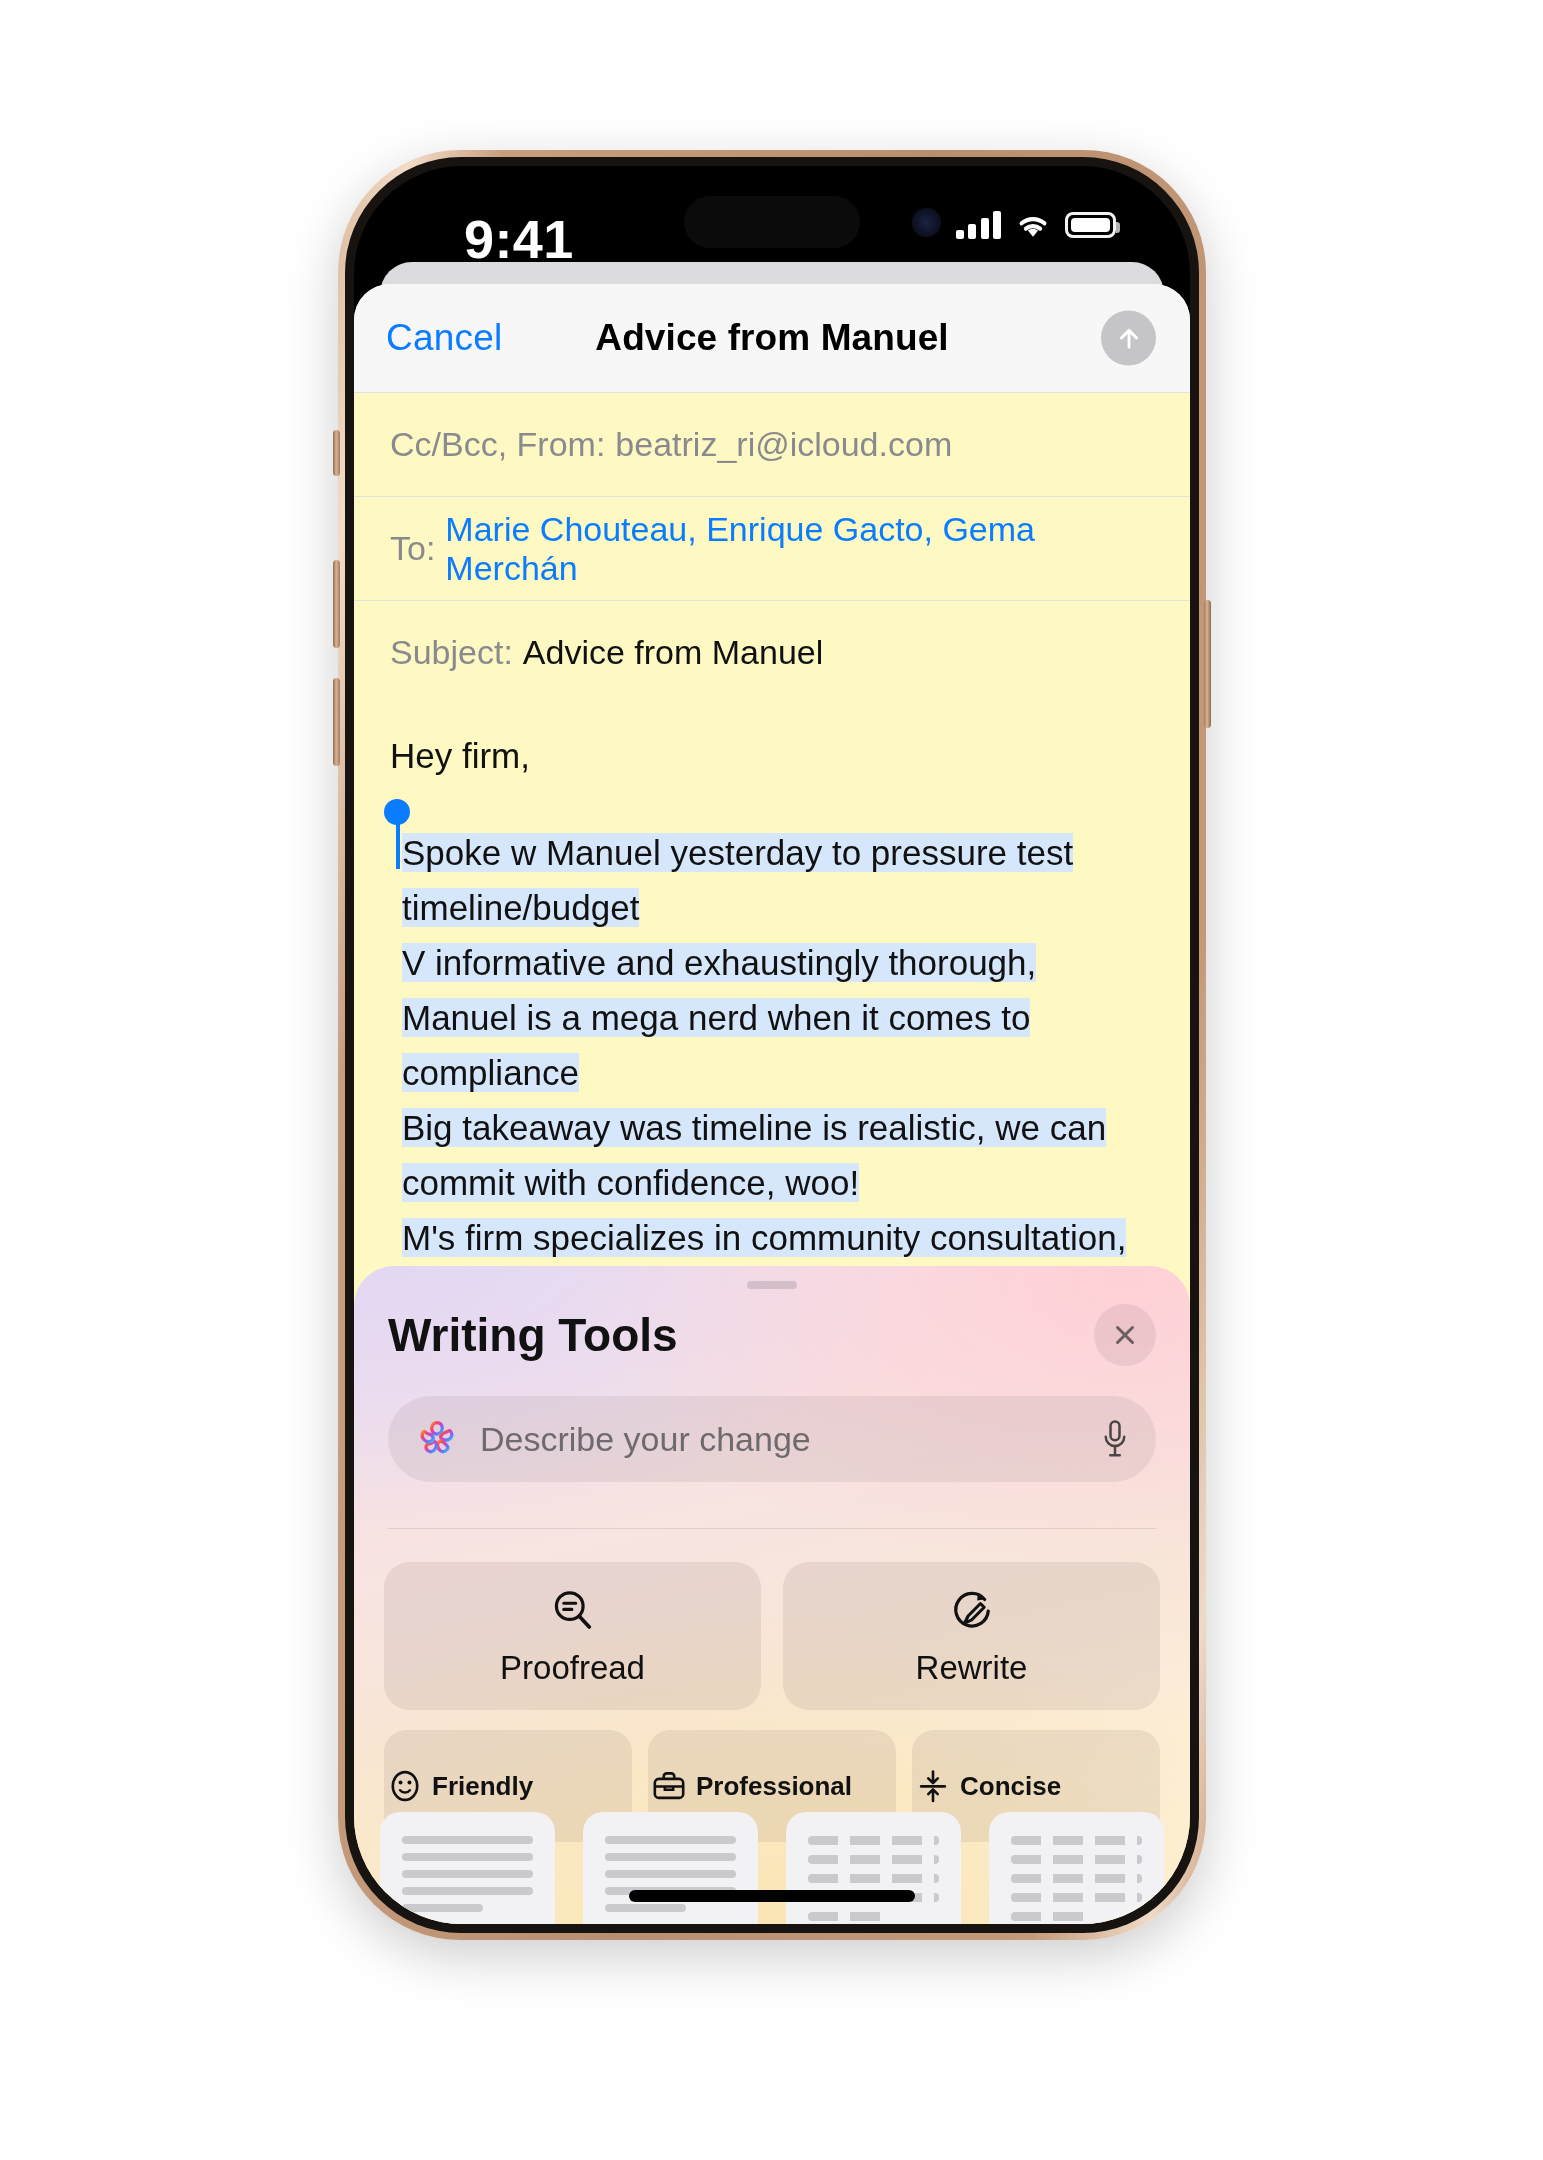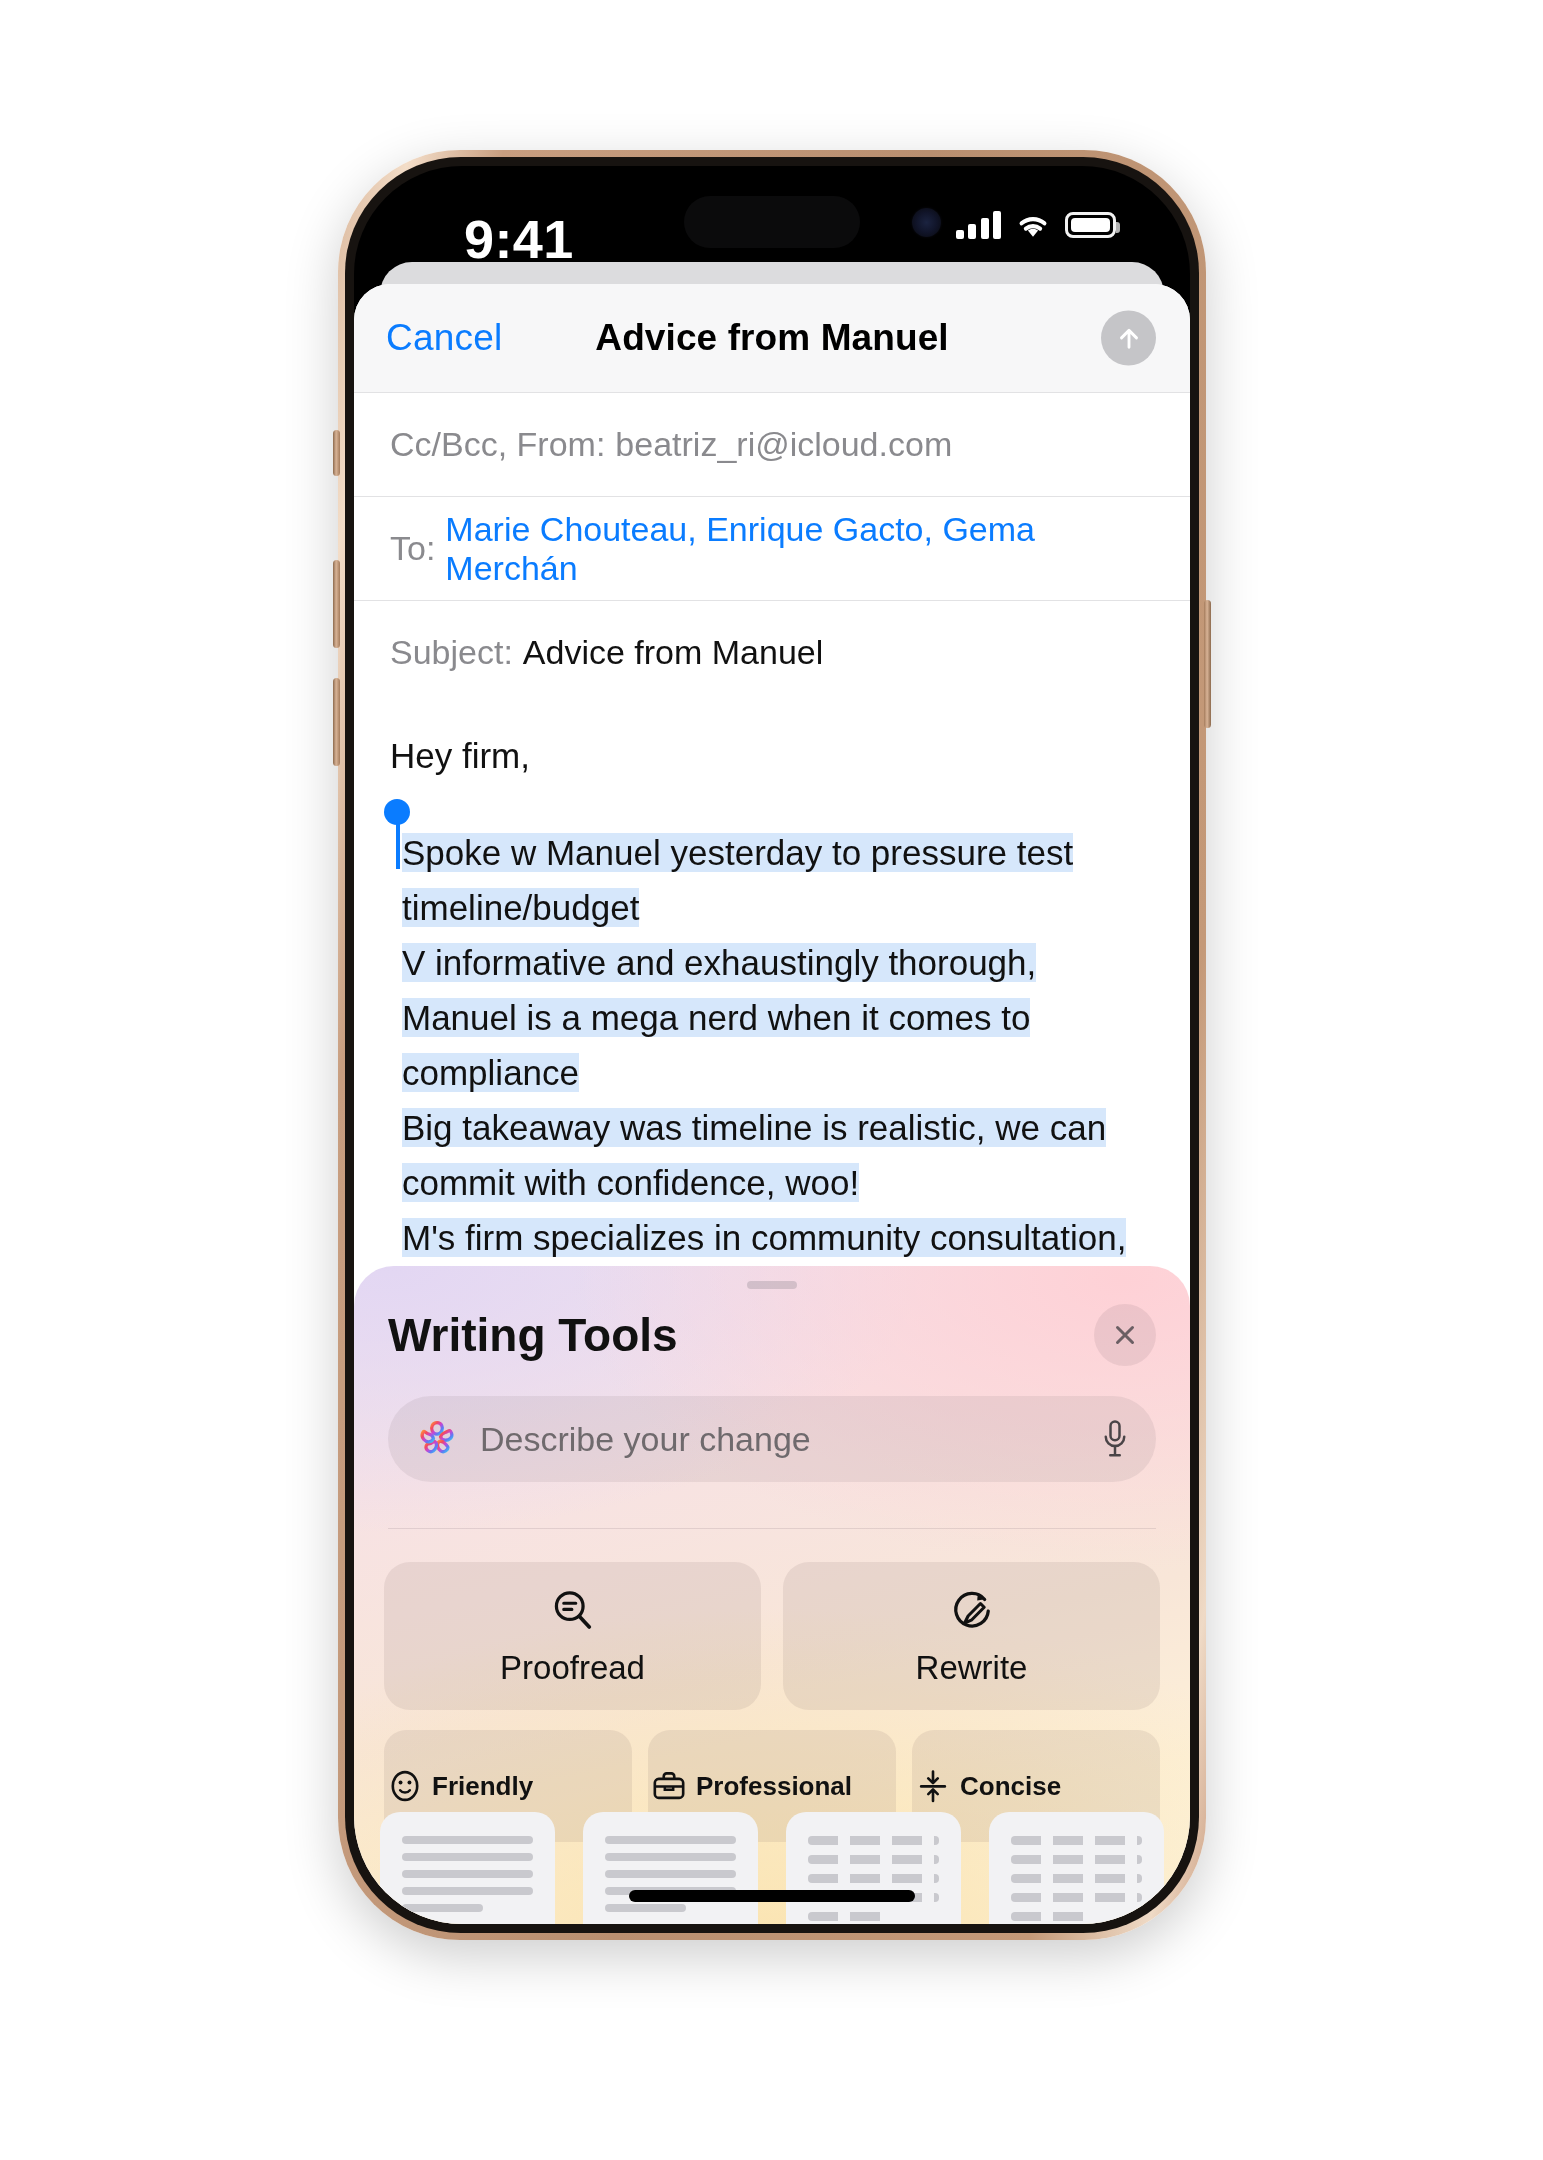--- a/index.html
+++ b/index.html
@@ -93,21 +93,21 @@
   .batt span{ position:absolute; inset:3px; border-radius:4px; background:#fff; }
 
   
   .sheet-back {
     position: absolute; left: 26px; right: 26px; top: 96px;
     height: 120px; border-radius: 32px 32px 0 0;
     background: #dcdcde;
   }
   .compose {
     position: absolute; left: 0; right: 0; top: 118px; bottom: 0;
-    background: #ffffff;
+    background: #fef9c3;
     border-radius: 36px 36px 0 0;
     overflow: hidden;
   }
   .grabber {
     position: absolute; left: 50%; transform: translateX(-50%); top: 16px;
     width: 54px; height: 7px; border-radius: 4px; background: #c6c6ca;
   }
   .nav {
     position: relative; height: 108px;
     background: #f7f7f8;

